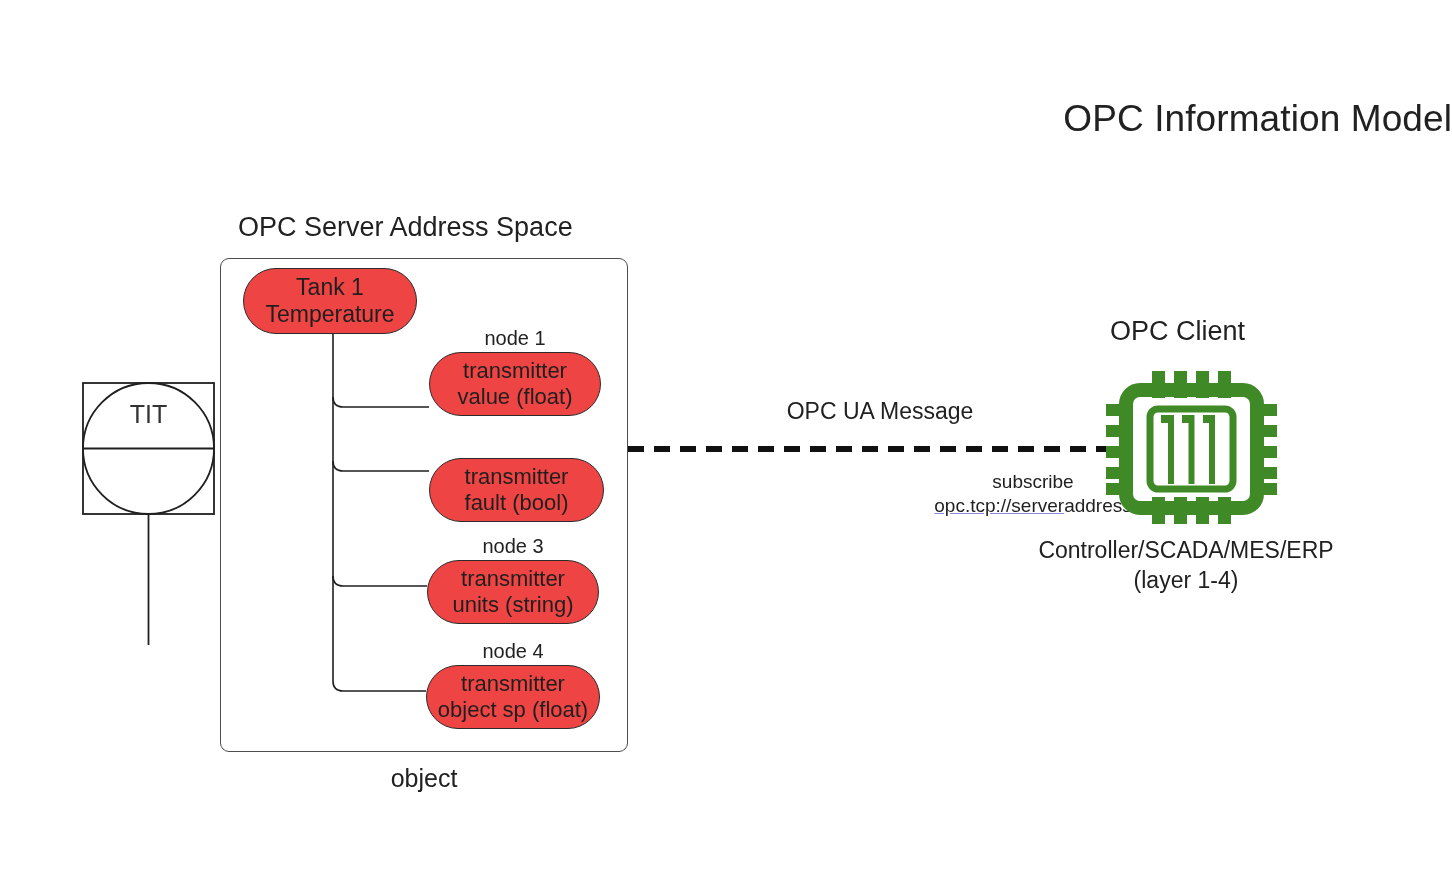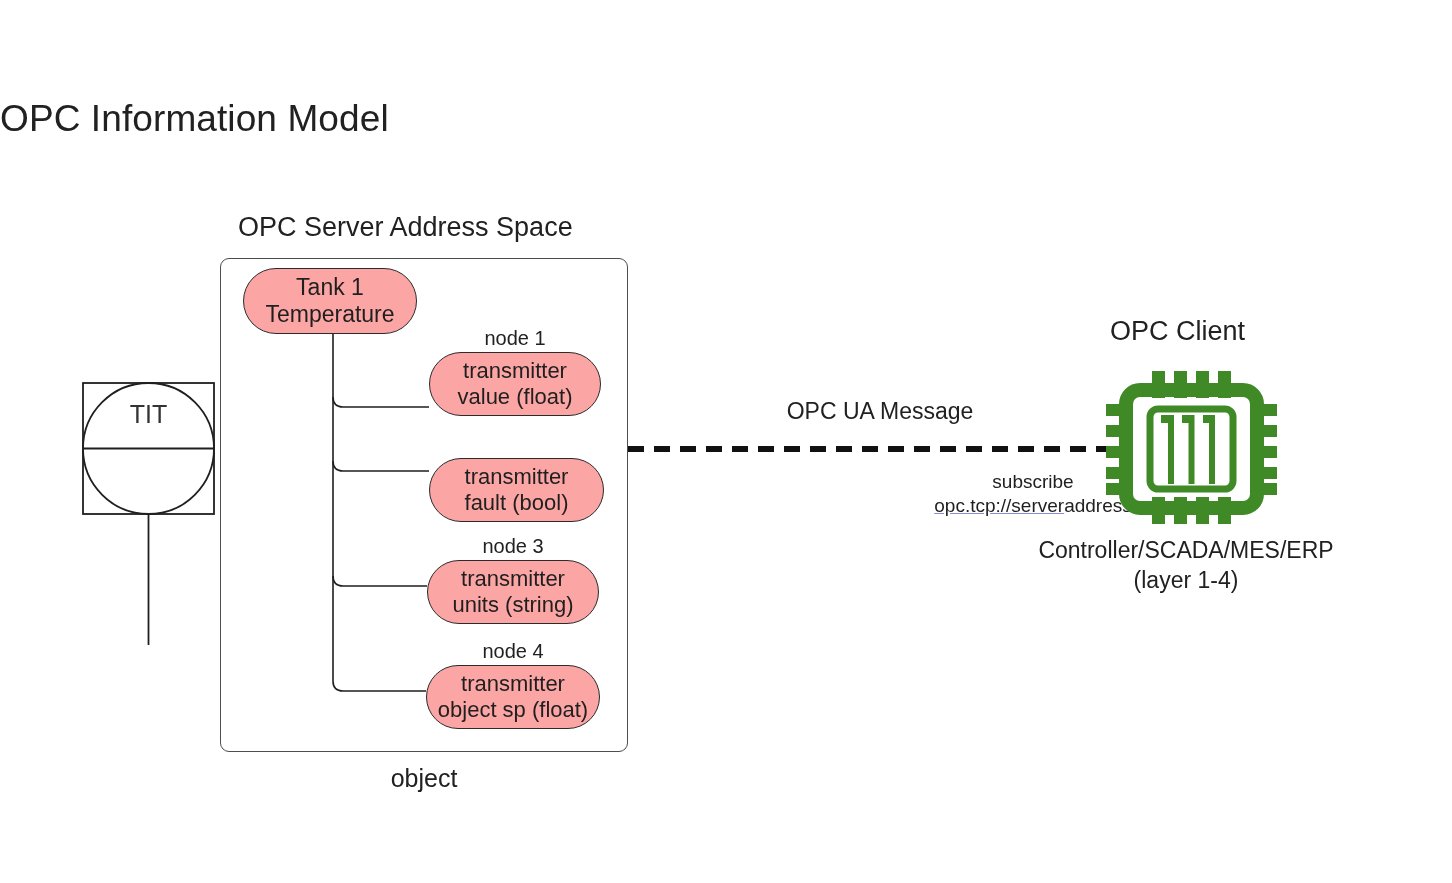--- a/index.html
+++ b/index.html
@@ -19,21 +19,21 @@
     background: #ffffff;
     overflow: hidden;
   }
   .abs { position: absolute; }
 
   
   #diagram-title {
     left: 0;
     top: 98px;
     width: 1452px;
-    text-align: left;
+    text-align: right;
     font-size: 37px;
     color: #212121;
     letter-spacing: 0.1px;
   }
 
   
   #server-heading {
     left: 238px;
     top: 212px;
     font-size: 27px;
@@ -66,21 +66,21 @@
     text-align: center;
     font-size: 25px;
     color: #212121;
   }
 
   
   .pill {
     box-sizing: border-box;
     border: 1.6px solid #2b2b2b;
     border-radius: 999px;
-    background: #fca5a5;
+    background: #ef4444;
     display: flex;
     align-items: center;
     justify-content: center;
     text-align: center;
     line-height: 1.16;
     color: #1f1f1f;
     font-size: 22px;
     padding: 0 10px;
   }
   #pill-root {

